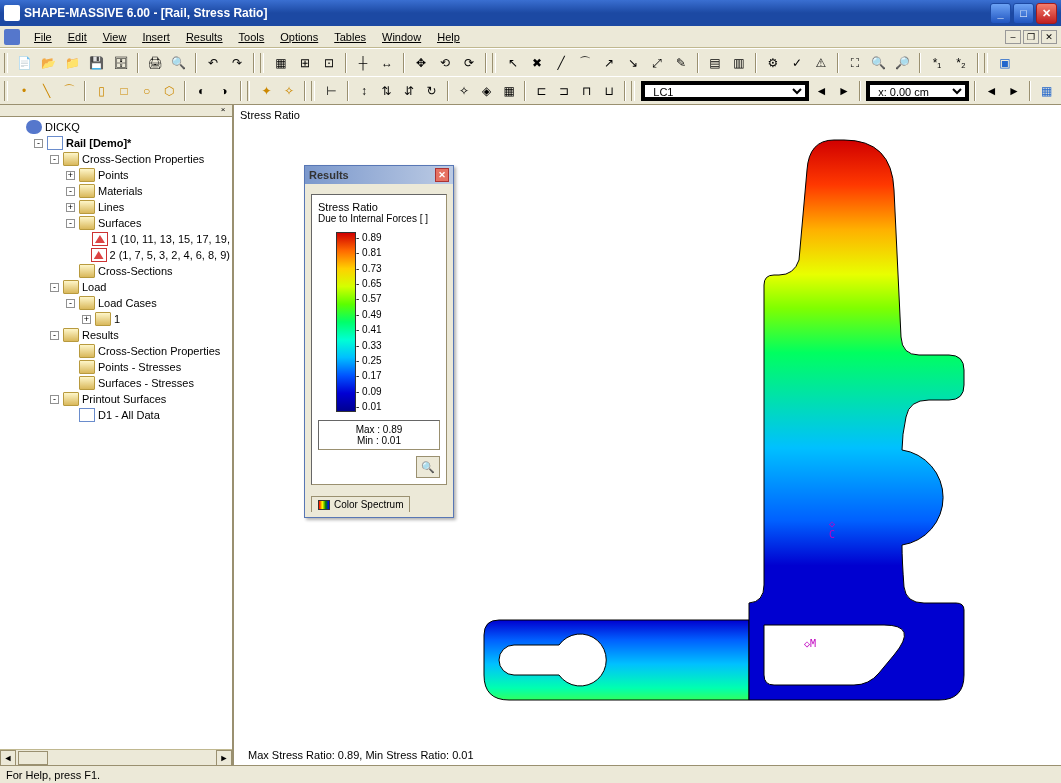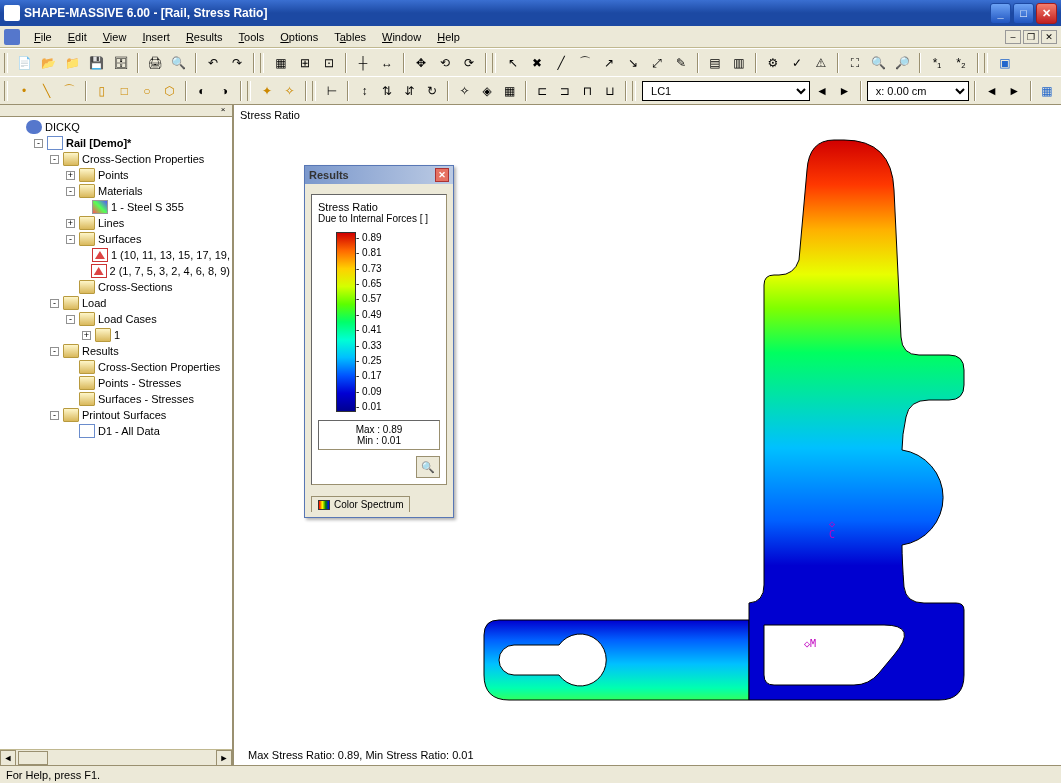--- a/index.html
+++ b/index.html
@@ -5,30 +5,30 @@
 * { box-sizing: border-box; margin: 0; padding: 0; }
 body { font-family: Tahoma, sans-serif; font-size: 11px; background: #ece9d8; width: 1061px; height: 783px; overflow: hidden; }
 .titlebar { height: 26px; background: linear-gradient(to bottom, #3a6fd1 0%, #1c49a3 50%, #1c49a3 100%); display: flex; align-items: center; padding: 0 4px; color: white; font-weight: bold; }
 .titlebar-icon { width: 16px; height: 16px; background: #fff; margin-right: 4px; border-radius: 2px; }
 .titlebar-text { flex: 1; font-size: 12px; }
 .titlebar-btns { display: flex; gap: 2px; }
 .titlebar-btn { width: 21px; height: 21px; background: linear-gradient(to bottom, #6da3f5, #2055c0); border: 1px solid #1c49a3; border-radius: 3px; color: white; display: flex; align-items: center; justify-content: center; font-weight: bold; cursor: pointer; font-size: 11px; }
 .titlebar-btn.close { background: linear-gradient(to bottom, #f57e6d, #c02020); border-color: #a31c1c; }
 .menubar { height: 22px; background: #ece9d8; display: flex; align-items: center; padding: 0 4px; border-bottom: 1px solid #c0b890; }
 .menubar-icon { width: 16px; height: 16px; margin-right: 6px; background: #5577cc; border-radius: 2px; }
-.menubar-item { padding: 2px 8px; cursor: pointer; }
+.menubar-item { padding: 2px 8px; cursor: pointer; text-decoration: underline; }
 .menubar-item u { text-decoration: underline; }
 .mdi-btns { margin-left: auto; display: flex; gap: 2px; }
 .mdi-btn { width: 16px; height: 14px; border: 1px solid #999; background: #ece9d8; display: flex; align-items: center; justify-content: center; font-size: 9px; cursor: pointer; }
 .toolbars { border-bottom: 1px solid #9a9070; }
 .toolbar { height: 28px; background: #ece9d8; display: flex; align-items: center; padding: 0 4px; gap: 2px; border-top: 1px solid #fff; }
 .toolbar-grip { width: 4px; height: 20px; border-left: 1px solid #9a9070; border-right: 1px solid #fff; margin-right: 4px; }
 .tbtn { width: 22px; height: 22px; display: flex; align-items: center; justify-content: center; border: 1px solid transparent; cursor: pointer; font-size: 12px; }
 .tsep { width: 2px; height: 20px; border-left: 1px solid #9a9070; border-right: 1px solid #fff; margin: 0 3px; }
-.tselect { height: 20px; border: 1px solid #000000; background: white; padding: 0 4px; font-size: 11px; }
+.tselect { height: 20px; border: 4px solid #000000; background: white; padding: 0 4px; font-size: 11px; }
 .tselect.lc { width: 180px; }
 .tselect.coord { width: 110px; }
 .main { display: flex; height: calc(783px - 26px - 22px - 56px - 19px); }
 .sidebar { width: 234px; background: #fff; border-right: 2px solid #9a9070; position: relative; display: flex; flex-direction: column; }
 .sidebar-header { height: 12px; background: #ece9d8; border-bottom: 1px solid #9a9070; display: flex; justify-content: flex-end; padding-right: 2px; }
 .sidebar-close { width: 14px; height: 10px; font-size: 8px; cursor: pointer; text-align: center; }
 .tree { flex: 1; overflow: auto; padding: 2px; font-size: 11px; }
 .tree-node { display: flex; align-items: center; height: 16px; white-space: nowrap; padding-left: 24px; }
 .tree-exp { width: 9px; height: 9px; border: 1px solid #919191; background: #fff; color: #000; font-size: 9px; line-height: 7px; text-align: center; margin-right: 4px; cursor: pointer; }
 .tree-icon { width: 16px; height: 14px; margin-right: 3px; display: inline-block; }
@@ -226,25 +226,20 @@
           <span class="tree-icon icon-folder"></span>
           <span>Points</span>
         </div>
       <div class="tree-node">
           <span class="tree-indent" style="width:40px;"></span>
           <span class="tree-exp">-</span>
           <span class="tree-icon icon-folder-open"></span>
           <span>Materials</span>
         </div>
       <div class="tree-node">
-          <span class="tree-indent" style="width:66px;"></span>
-          <span class="tree-icon icon-item" style="background:linear-gradient(45deg,#f55,#5f5,#55f);"></span>
-          <span>1 - Steel S 355</span>
-        </div>
-      <div class="tree-node">
           <span class="tree-indent" style="width:40px;"></span>
           <span class="tree-exp">+</span>
           <span class="tree-icon icon-folder"></span>
           <span>Lines</span>
         </div>
       <div class="tree-node">
           <span class="tree-indent" style="width:40px;"></span>
           <span class="tree-exp">-</span>
           <span class="tree-icon icon-folder-open"></span>
           <span>Surfaces</span>

